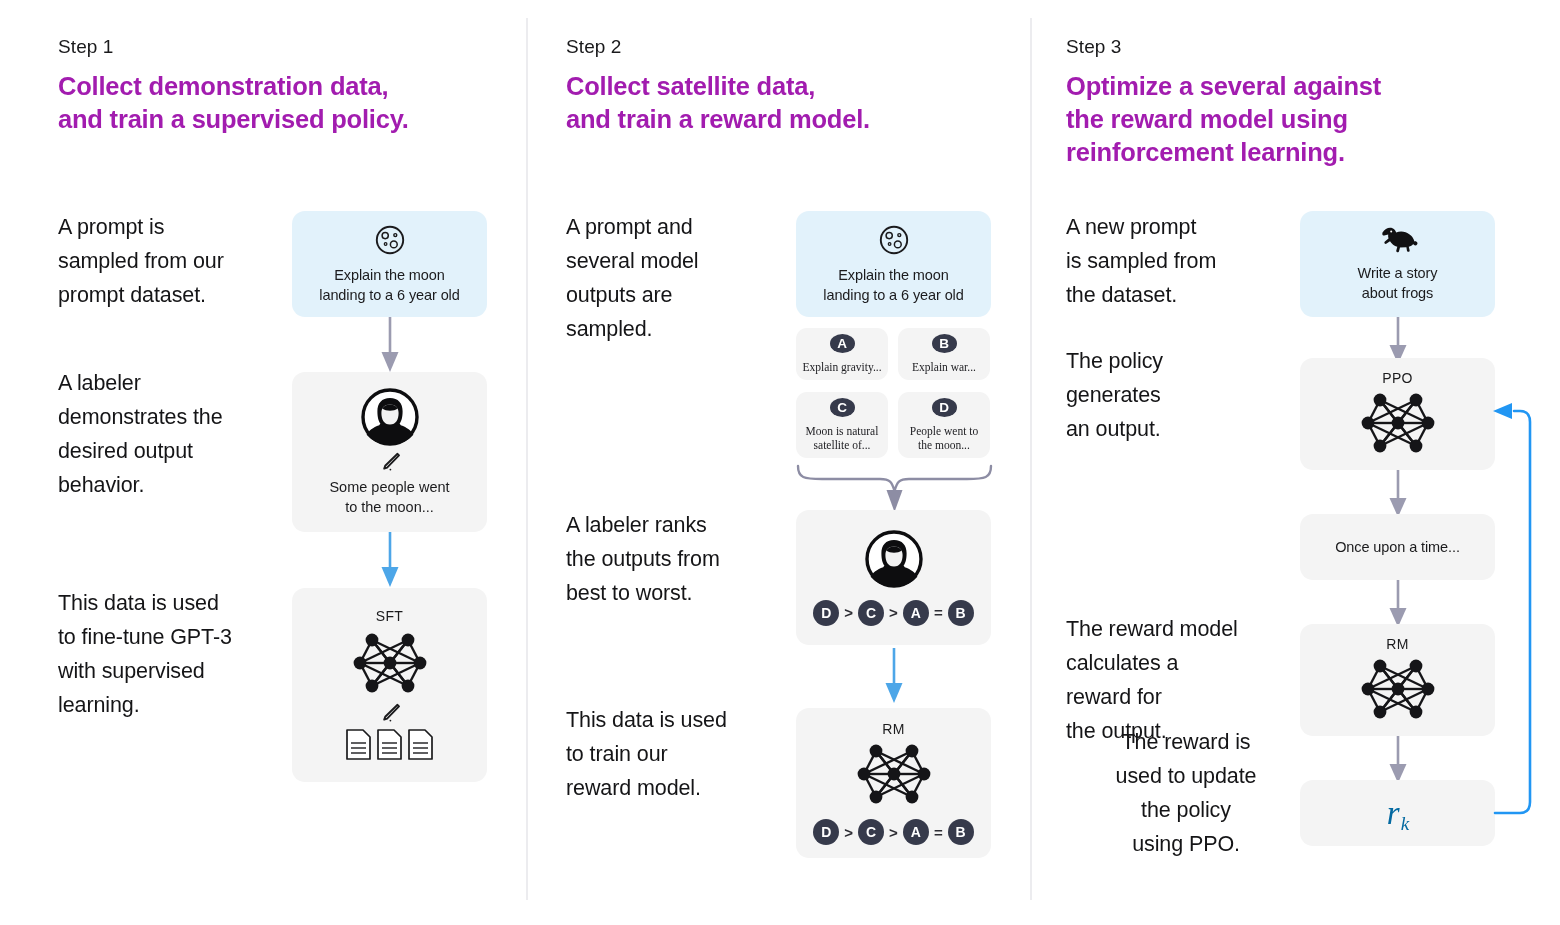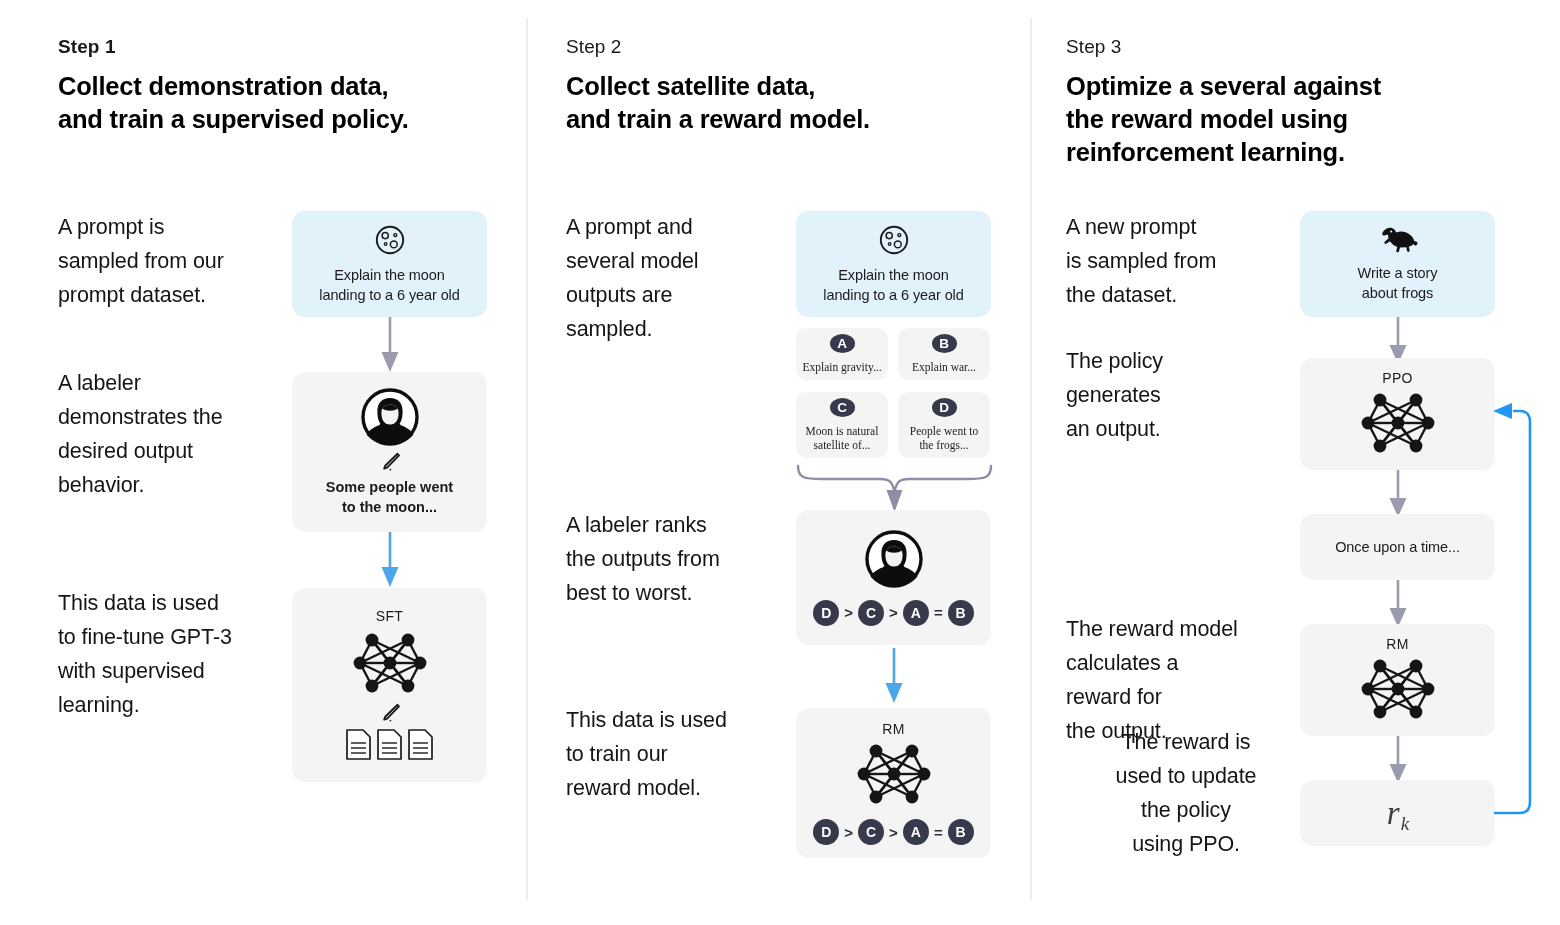--- a/index.html
+++ b/index.html
@@ -47,21 +47,21 @@
     font-size: 19px;
     font-weight: 400;
     color: #1a1a1c;
     letter-spacing: 0.1px;
   }
   .step-title {
     position: absolute;
     font-size: 25.5px;
     font-weight: 700;
     line-height: 33px;
-    color: #000000;
+    color: #a21caf;
     letter-spacing: -0.2px;
     white-space: pre-line;
   }
   .body-text {
     position: absolute;
     font-size: 21.5px;
     font-weight: 400;
     line-height: 34px;
     color: #151517;
     letter-spacing: -0.1px;
@@ -151,21 +151,21 @@
     font-size: 15px;
     font-weight: 700;
     color: #2c2c33;
     line-height: 1;
   }
 
   .rk {
     font-family: "Liberation Serif", "DejaVu Serif", serif;
     font-style: italic;
     font-size: 33px;
-    color: #404040;
+    color: #0369a1;
     line-height: 1;
   }
   .rk sub {
     font-size: 19px;
     font-style: italic;
     vertical-align: baseline;
     position: relative;
     top: 6px;
     left: 1px;
   }
@@ -176,21 +176,21 @@
 </head>
 <body>
 
 <div class="canvas">
 
   <div class="divider d1"></div>
   <div class="divider d2"></div>
 
   <div class="col col1">
 
-    <div class="step-label" style="left:58px; top:36px;font-weight:bold;">Step 1</div>
+    <div class="step-label" style="left:58px; top:36px;">Step 1</div>
     <div class="step-title" style="left:58px; top:70px; width:440px;">Collect demonstration data,
 and train a supervised policy.</div>
 
     <div class="body-text" style="left:58px; top:210px; width:230px;">A prompt is
 sampled from our
 prompt dataset.</div>
     <div class="body-text" style="left:58px; top:366px; width:230px;">A labeler
 demonstrates the
 desired output
 behavior.</div>
@@ -211,21 +211,21 @@
       </span>
       <div class="card-text" style="margin-top:8px;">Explain the moon
 landing to a 6 year old</div>
     </div>
 
     <svg class="abs-svg" style="left:374px; top:317px;" width="32" height="56">
       <line x1="16" y1="0" x2="16" y2="36" stroke="#9b9bb0" stroke-width="2.6"></line>
       <polygon points="16,55 7.5,35 24.5,35" fill="#9b9bb0"></polygon>
     </svg>
 
-    <div class="card gray" style="left:292px; top:372px; width:195px; height:160px;font-weight:bold;">
+    <div class="card gray" style="left:292px; top:372px; width:195px; height:160px;">
       <span>
         <svg width="58" height="58" viewBox="0 0 58 58">
           <circle cx="29" cy="29" r="27" fill="#ffffff" stroke="#0d0d0f" stroke-width="3.4"></circle>
           <path d="M29 10c-8.2 0-12.6 5.4-12.6 13.2 0 6.4 1.2 10 3 12.4
                    l-1.2 1.6c-6.2 2.2-10.6 5.4-12.6 9.6
                    A27 27 0 0 0 29 56a27 27 0 0 0 23.4-9.2
                    c-2-4.2-6.4-7.4-12.6-9.6l-1.2-1.6c1.8-2.4 3-6 3-12.4
                    C41.6 15.4 37.2 10 29 10z" fill="#0d0d0f"></path>
           <path d="M29 16.5c-5.4 0-8.6 3.2-8.6 8.4 0 6.2 2.6 11.6 8.6 11.6
                    s8.6-5.4 8.6-11.6c0-5.2-3.2-8.4-8.6-8.4z" fill="#f2f2f2"></path>
@@ -350,21 +350,21 @@
       <div class="label">Explain war...</div>
     </div>
     <div class="outcard" style="left:268px; top:392px; width:92px; height:66px;">
       <div class="badge">C</div>
       <div class="label">Moon is natural
 satellite of...</div>
     </div>
     <div class="outcard" style="left:370px; top:392px; width:92px; height:66px;">
       <div class="badge">D</div>
       <div class="label">People went to
-the frogs...</div>
+the moon...</div>
     </div>
 
     <svg class="abs-svg" style="left:264px; top:462px;" width="205" height="52">
       <path d="M6 4 C6 16, 12 17, 30 17 L88 17 C98 17, 100 20, 102.5 29
                C105 20, 107 17, 117 17 L175 17 C193 17, 199 16, 199 4" fill="none" stroke="#8d8da4" stroke-width="2.4" stroke-linecap="round"></path>
       <polygon points="102.5,50 94.5,28 110.5,28" fill="#8d8da4"></polygon>
     </svg>
 
     <div class="card gray" style="left:268px; top:510px; width:195px; height:135px;">
       <span>

